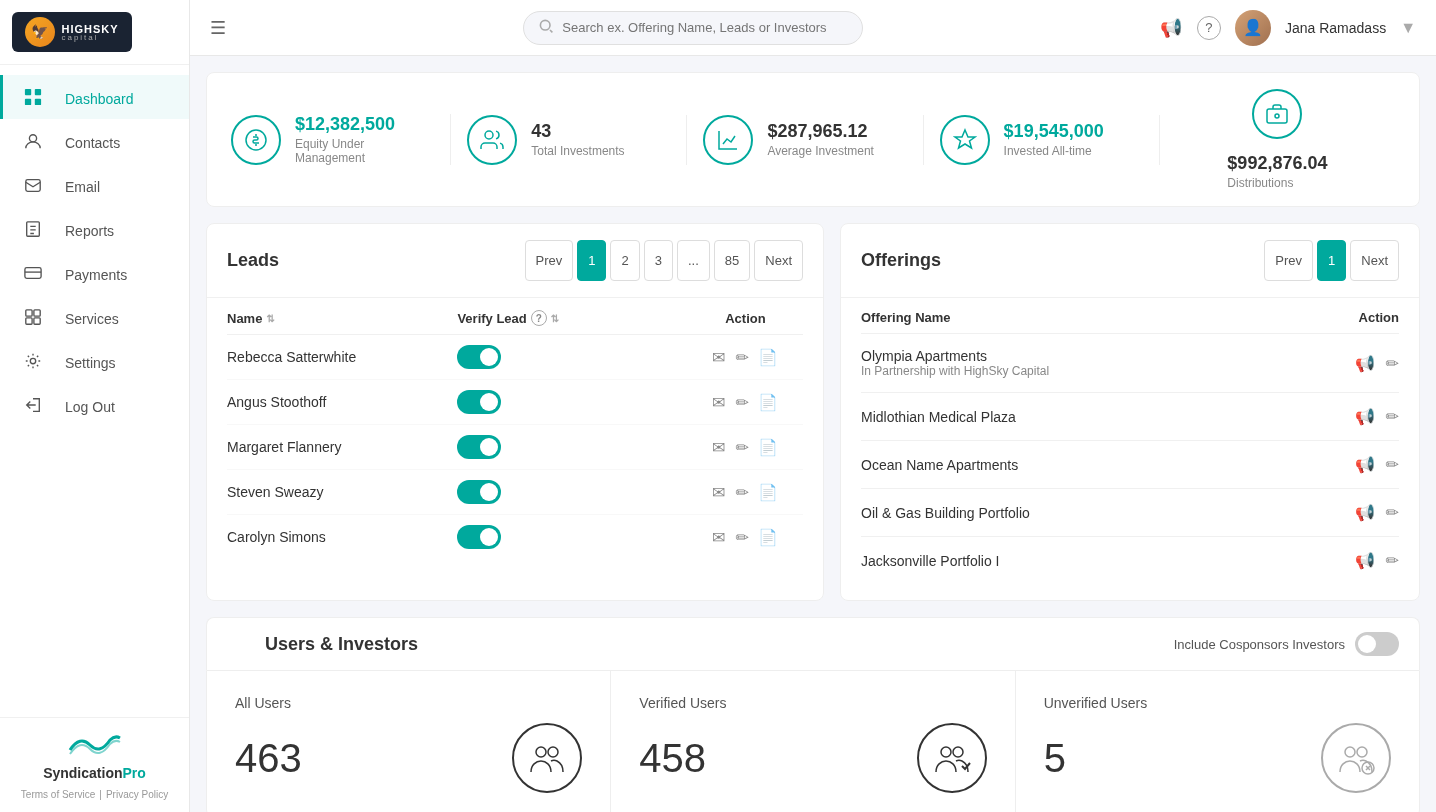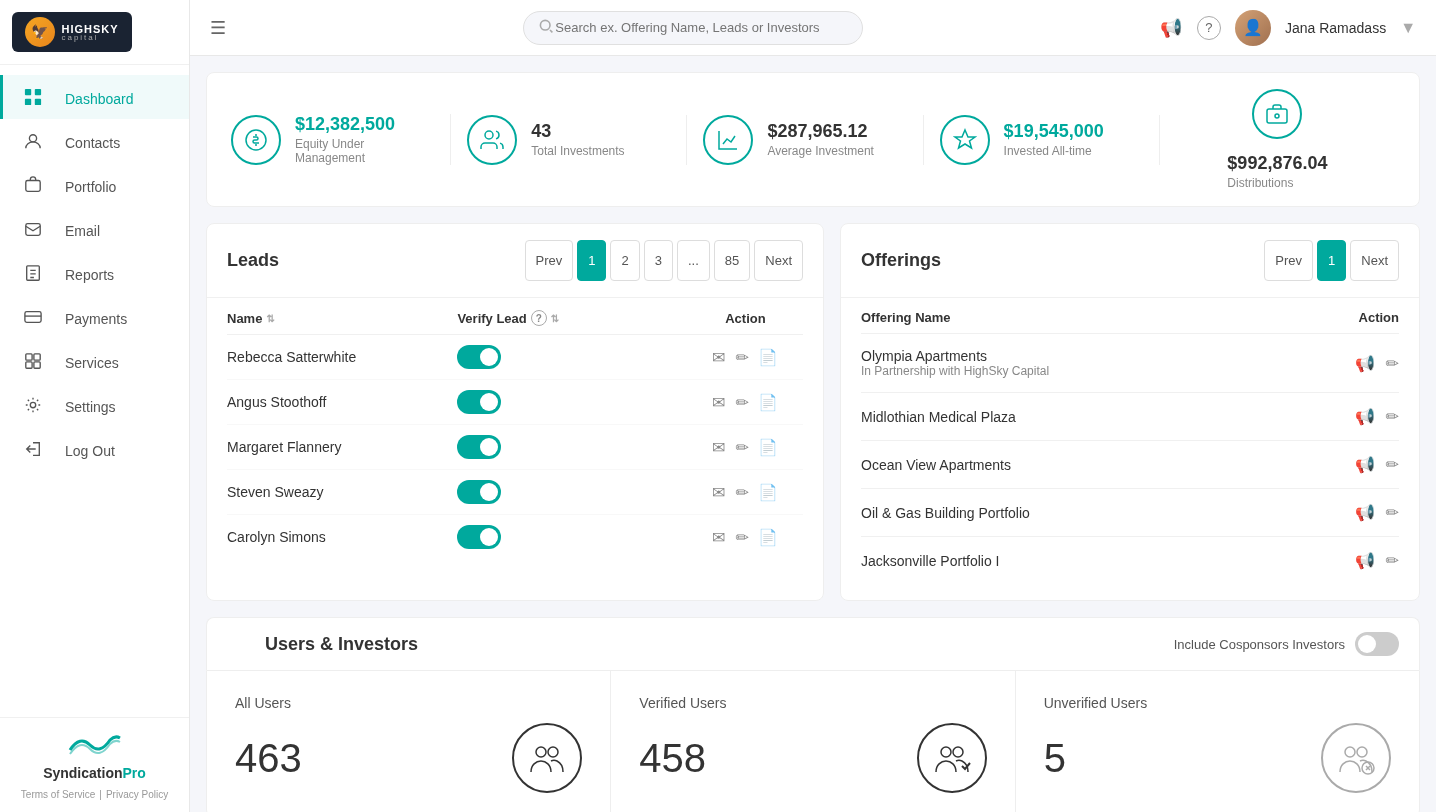--- a/index.html
+++ b/index.html
@@ -18,21 +18,21 @@
     .nav-icon { width: 20px; height: 20px; display: flex; align-items: center; justify-content: center; flex-shrink: 0; }
     .sidebar-bottom { padding: 12px 16px; border-top: 1px solid #f0f0f0; }
     .syndication-logo { display: flex; flex-direction: column; align-items: center; gap: 4px; }
     .terms-row { font-size: 10px; color: #999; margin-top: 4px; display: flex; gap: 4px; }
     .terms-row a { color: #999; text-decoration: none; }
 
     
     .topbar { display: flex; align-items: center; justify-content: space-between; background: #fff; border-bottom: 1px solid #e8e8e8; padding: 0 20px; height: 56px; flex-shrink: 0; }
     .topbar-left { display: flex; align-items: center; gap: 12px; }
     .hamburger { color: #666; font-size: 18px; cursor: pointer; }
-    .search-bar { display: flex; align-items: center; background: #f5f6fa; border: 1px solid #e0e0e0; border-radius: 20px; padding: 6px 14px; gap: 1px; width: 340px; }
+    .search-bar { display: flex; align-items: center; background: #f5f6fa; border: 1px solid #e0e0e0; border-radius: 20px; padding: 6px 14px; gap: 8px; width: 340px; }
     .search-bar input { border: none; background: transparent; outline: none; font-size: 13px; color: #888; width: 100%; }
     .topbar-right { display: flex; align-items: center; gap: 14px; }
     .user-avatar { width: 36px; height: 36px; border-radius: 50%; background: #c8a080; display: flex; align-items: center; justify-content: center; overflow: hidden; }
     .user-name { font-size: 14px; color: #333; font-weight: 500; }
 
     
     .main { flex: 1; overflow-y: auto; display: flex; flex-direction: column; }
     .content-area { padding: 16px; flex: 1; }
 
     
@@ -156,29 +156,20 @@
         <svg viewBox="0 0 20 20" fill="none" stroke="currentColor" stroke-width="1.5" width="18" height="18">
             <circle cx="10" cy="7" r="4"></circle>
             <path d="M2 18c0-4 3.6-7 8-7s8 3 8 7"></path>
           </svg>
       </div>
       <span>Contacts</span>
     </div>
     <div class="nav-item">
       <div class="nav-icon">
         <svg viewBox="0 0 20 20" fill="none" stroke="currentColor" stroke-width="1.5" width="18" height="18">
-            <rect x="2" y="5" width="16" height="12" rx="2"></rect>
-            <path d="M7 5V4a3 3 0 016 0v1"></path>
-          </svg>
-      </div>
-      <span>Portfolio</span>
-    </div>
-    <div class="nav-item">
-      <div class="nav-icon">
-        <svg viewBox="0 0 20 20" fill="none" stroke="currentColor" stroke-width="1.5" width="18" height="18">
             <rect x="2" y="4" width="16" height="13" rx="2"></rect>
             <path d="M2 7l8 5 8-5"></path>
           </svg>
       </div>
       <span>Email</span>
     </div>
     <div class="nav-item">
       <div class="nav-icon">
         <svg viewBox="0 0 20 20" fill="none" stroke="currentColor" stroke-width="1.5" width="18" height="18">
             <rect x="3" y="2" width="14" height="16" rx="1"></rect>
@@ -472,21 +463,21 @@
               </div>
             </div>
             <div class="offering-row">
               <div class="offering-name">Midlothian Medical Plaza</div>
               <div class="offering-actions">
                 <span class="action-icon">📢</span>
                 <span class="action-icon">✏</span>
               </div>
             </div>
             <div class="offering-row">
-              <div class="offering-name">Ocean View Apartments</div>
+              <div class="offering-name">Ocean Name Apartments</div>
               <div class="offering-actions">
                 <span class="action-icon">📢</span>
                 <span class="action-icon">✏</span>
               </div>
             </div>
             <div class="offering-row">
               <div class="offering-name">Oil &amp; Gas Building Portfolio</div>
               <div class="offering-actions">
                 <span class="action-icon">📢</span>
                 <span class="action-icon">✏</span>

